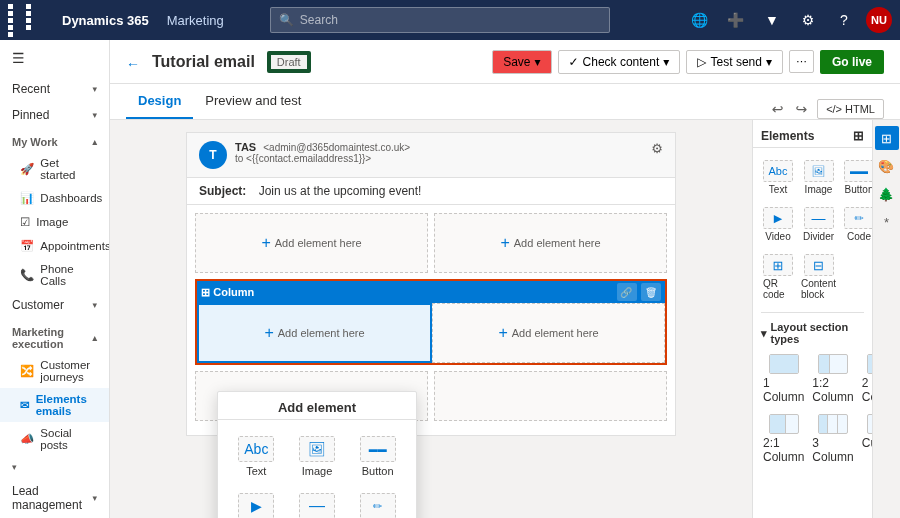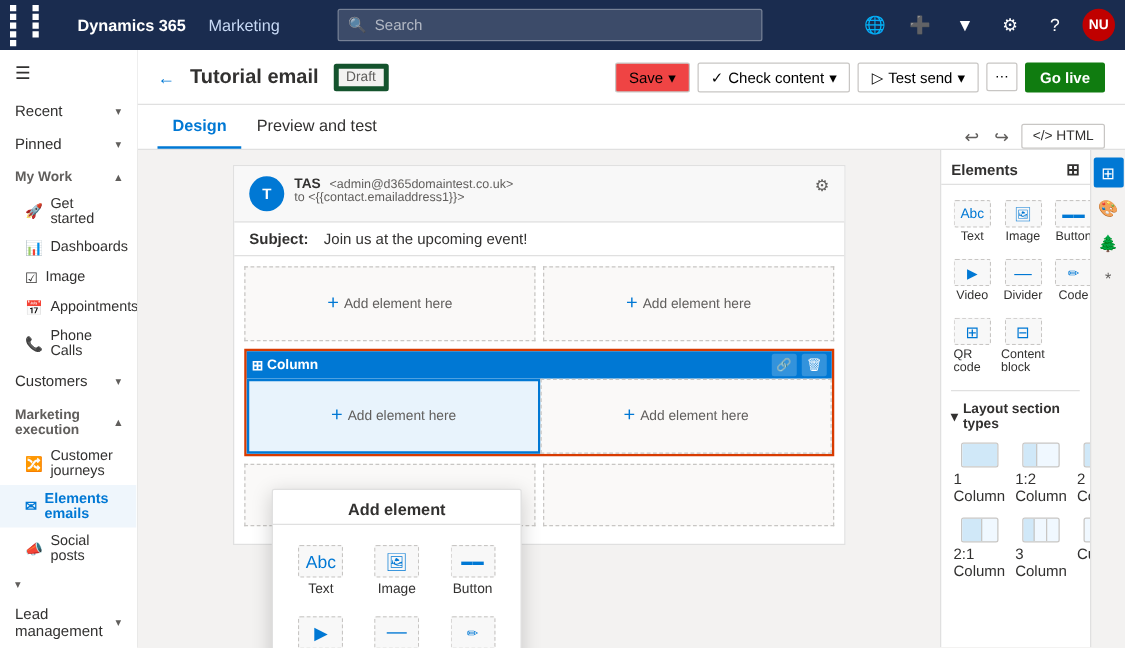--- a/index.html
+++ b/index.html
@@ -489,21 +489,21 @@
     <div class="sidebar-child-item">
       <span>📅</span>
       <span>Appointments</span>
     </div>
     <div class="sidebar-child-item">
       <span>📞</span>
       <span>Phone Calls</span>
     </div>
 
     <div class="sidebar-section-item">
-      <span>Customers</span>
+      <span>Customer</span>
       <span class="chevron">▾</span>
     </div>
 
     <div class="sidebar-section-header">
       <span>Marketing execution</span>
       <span class="chevron">▴</span>
     </div>
     <div class="sidebar-child-item">
       <span>🔀</span>
       <span>Customer journeys</span>

